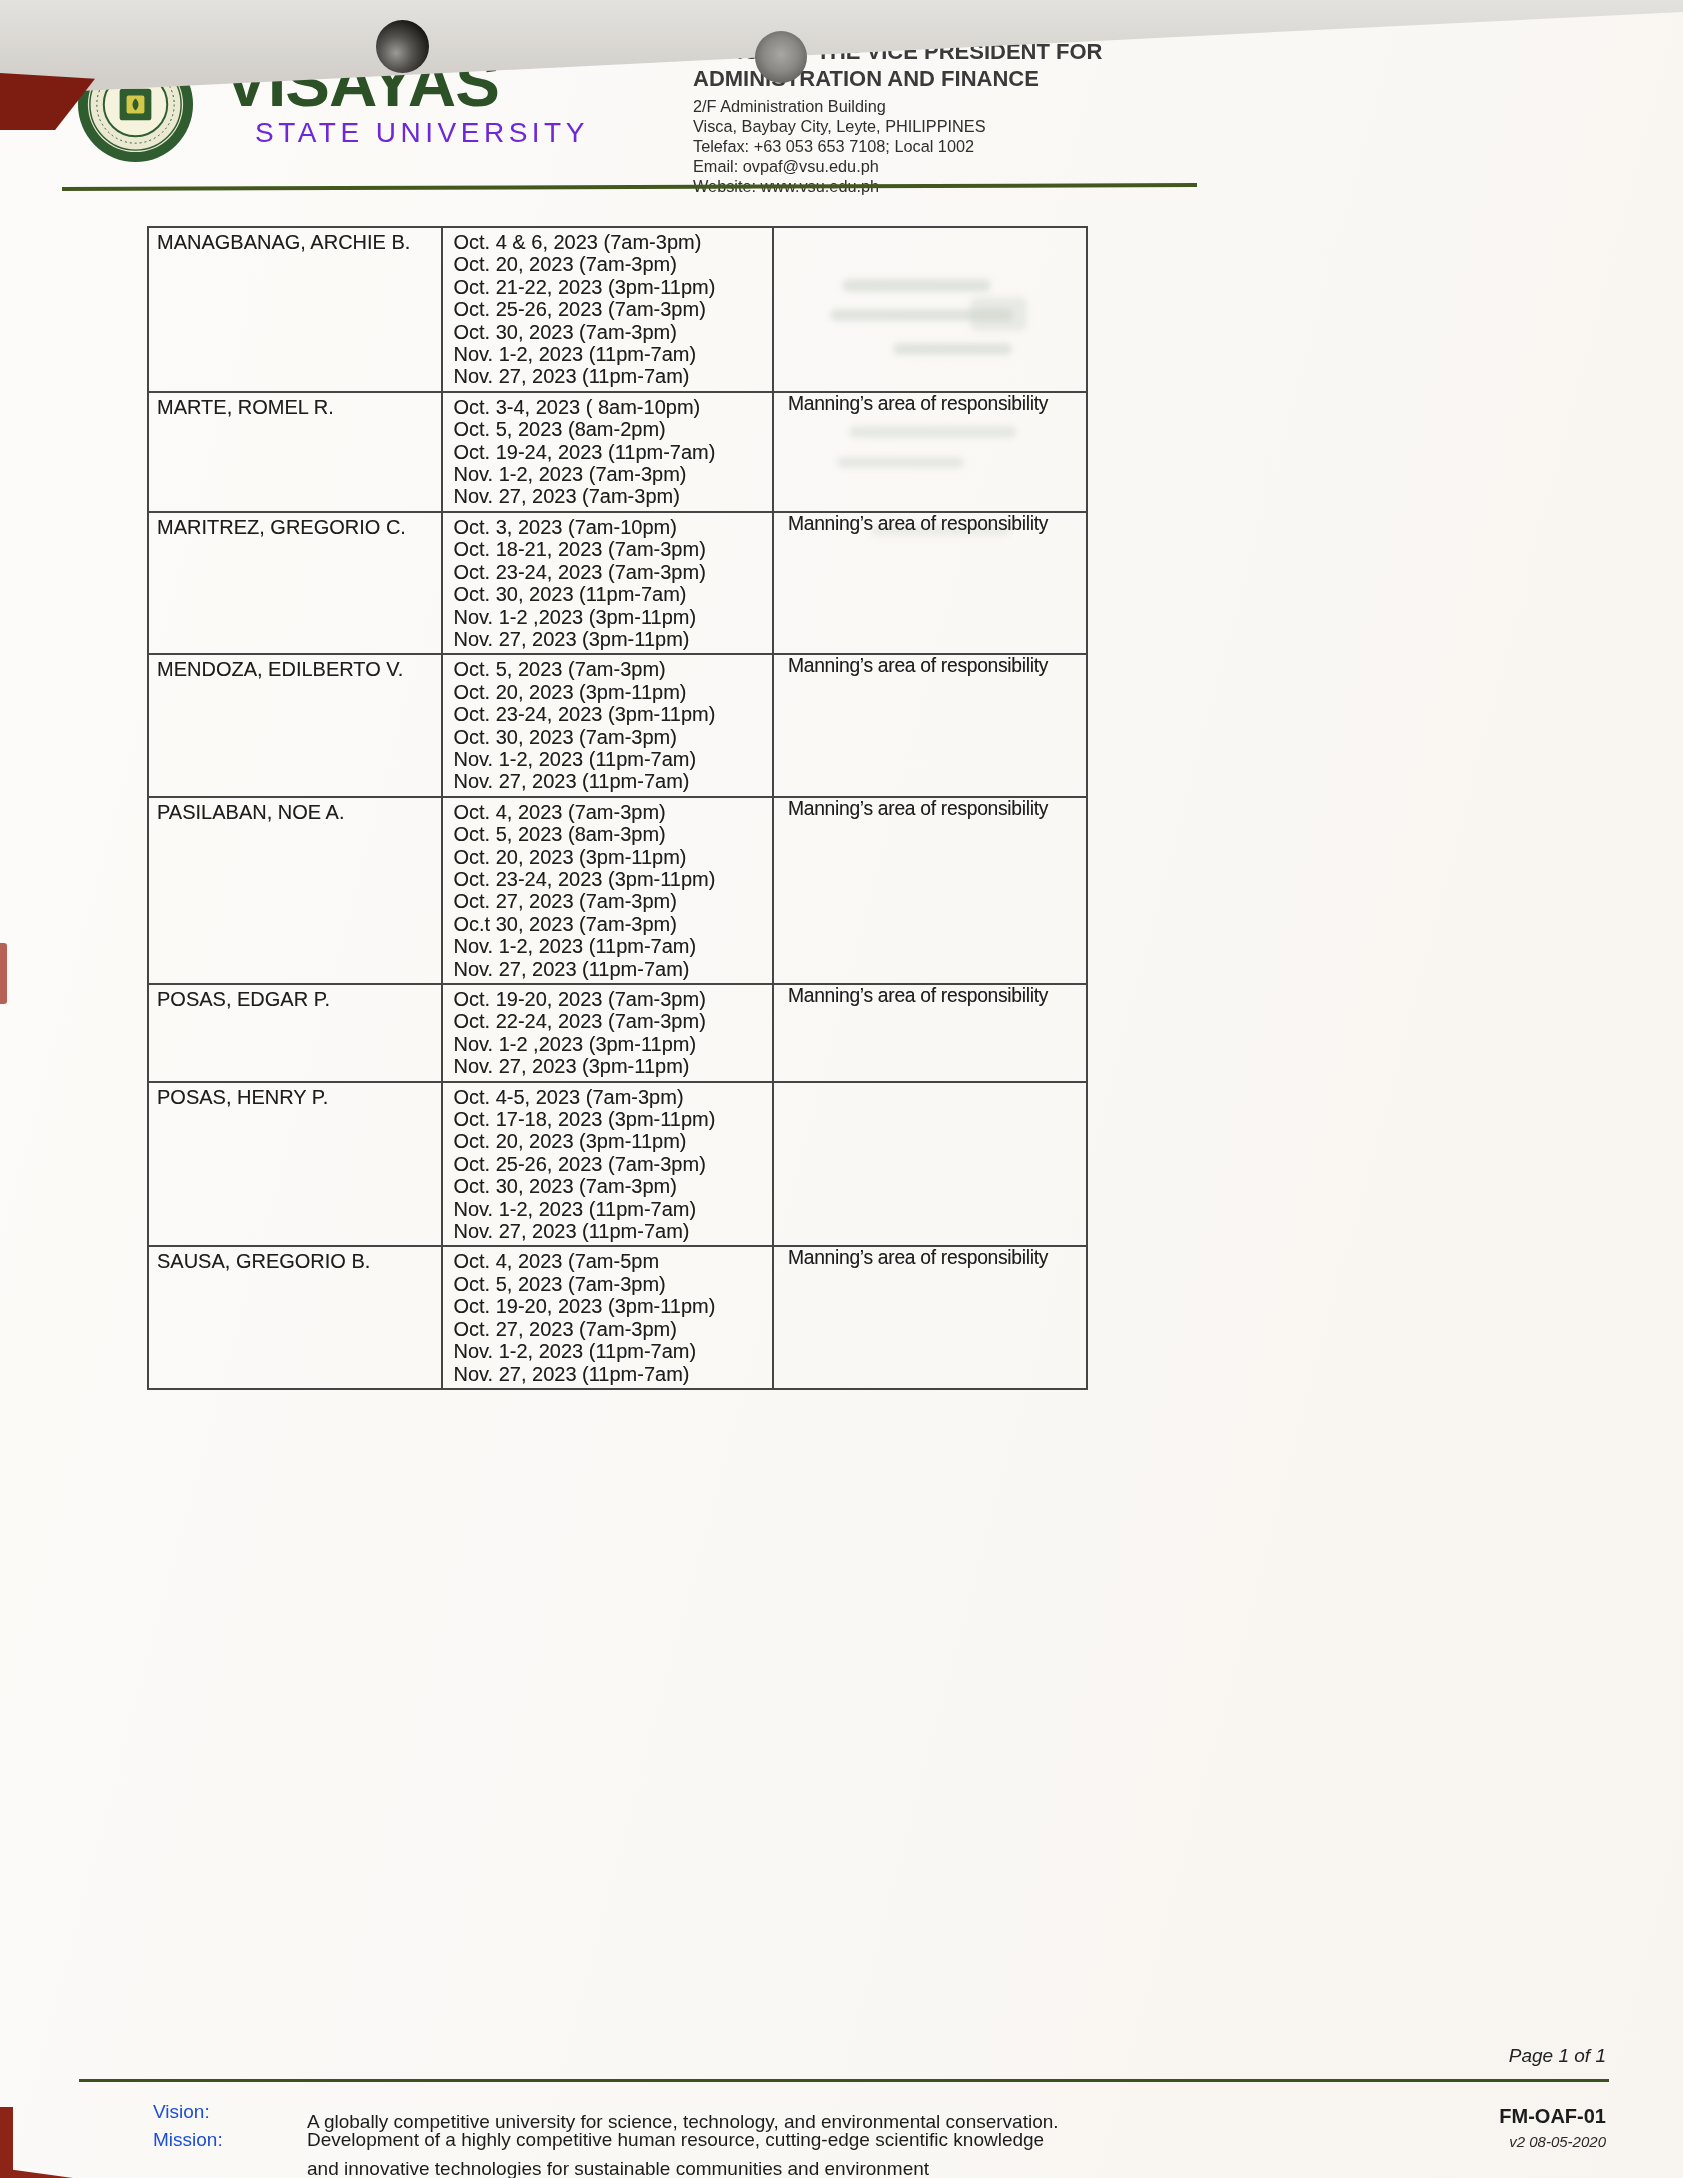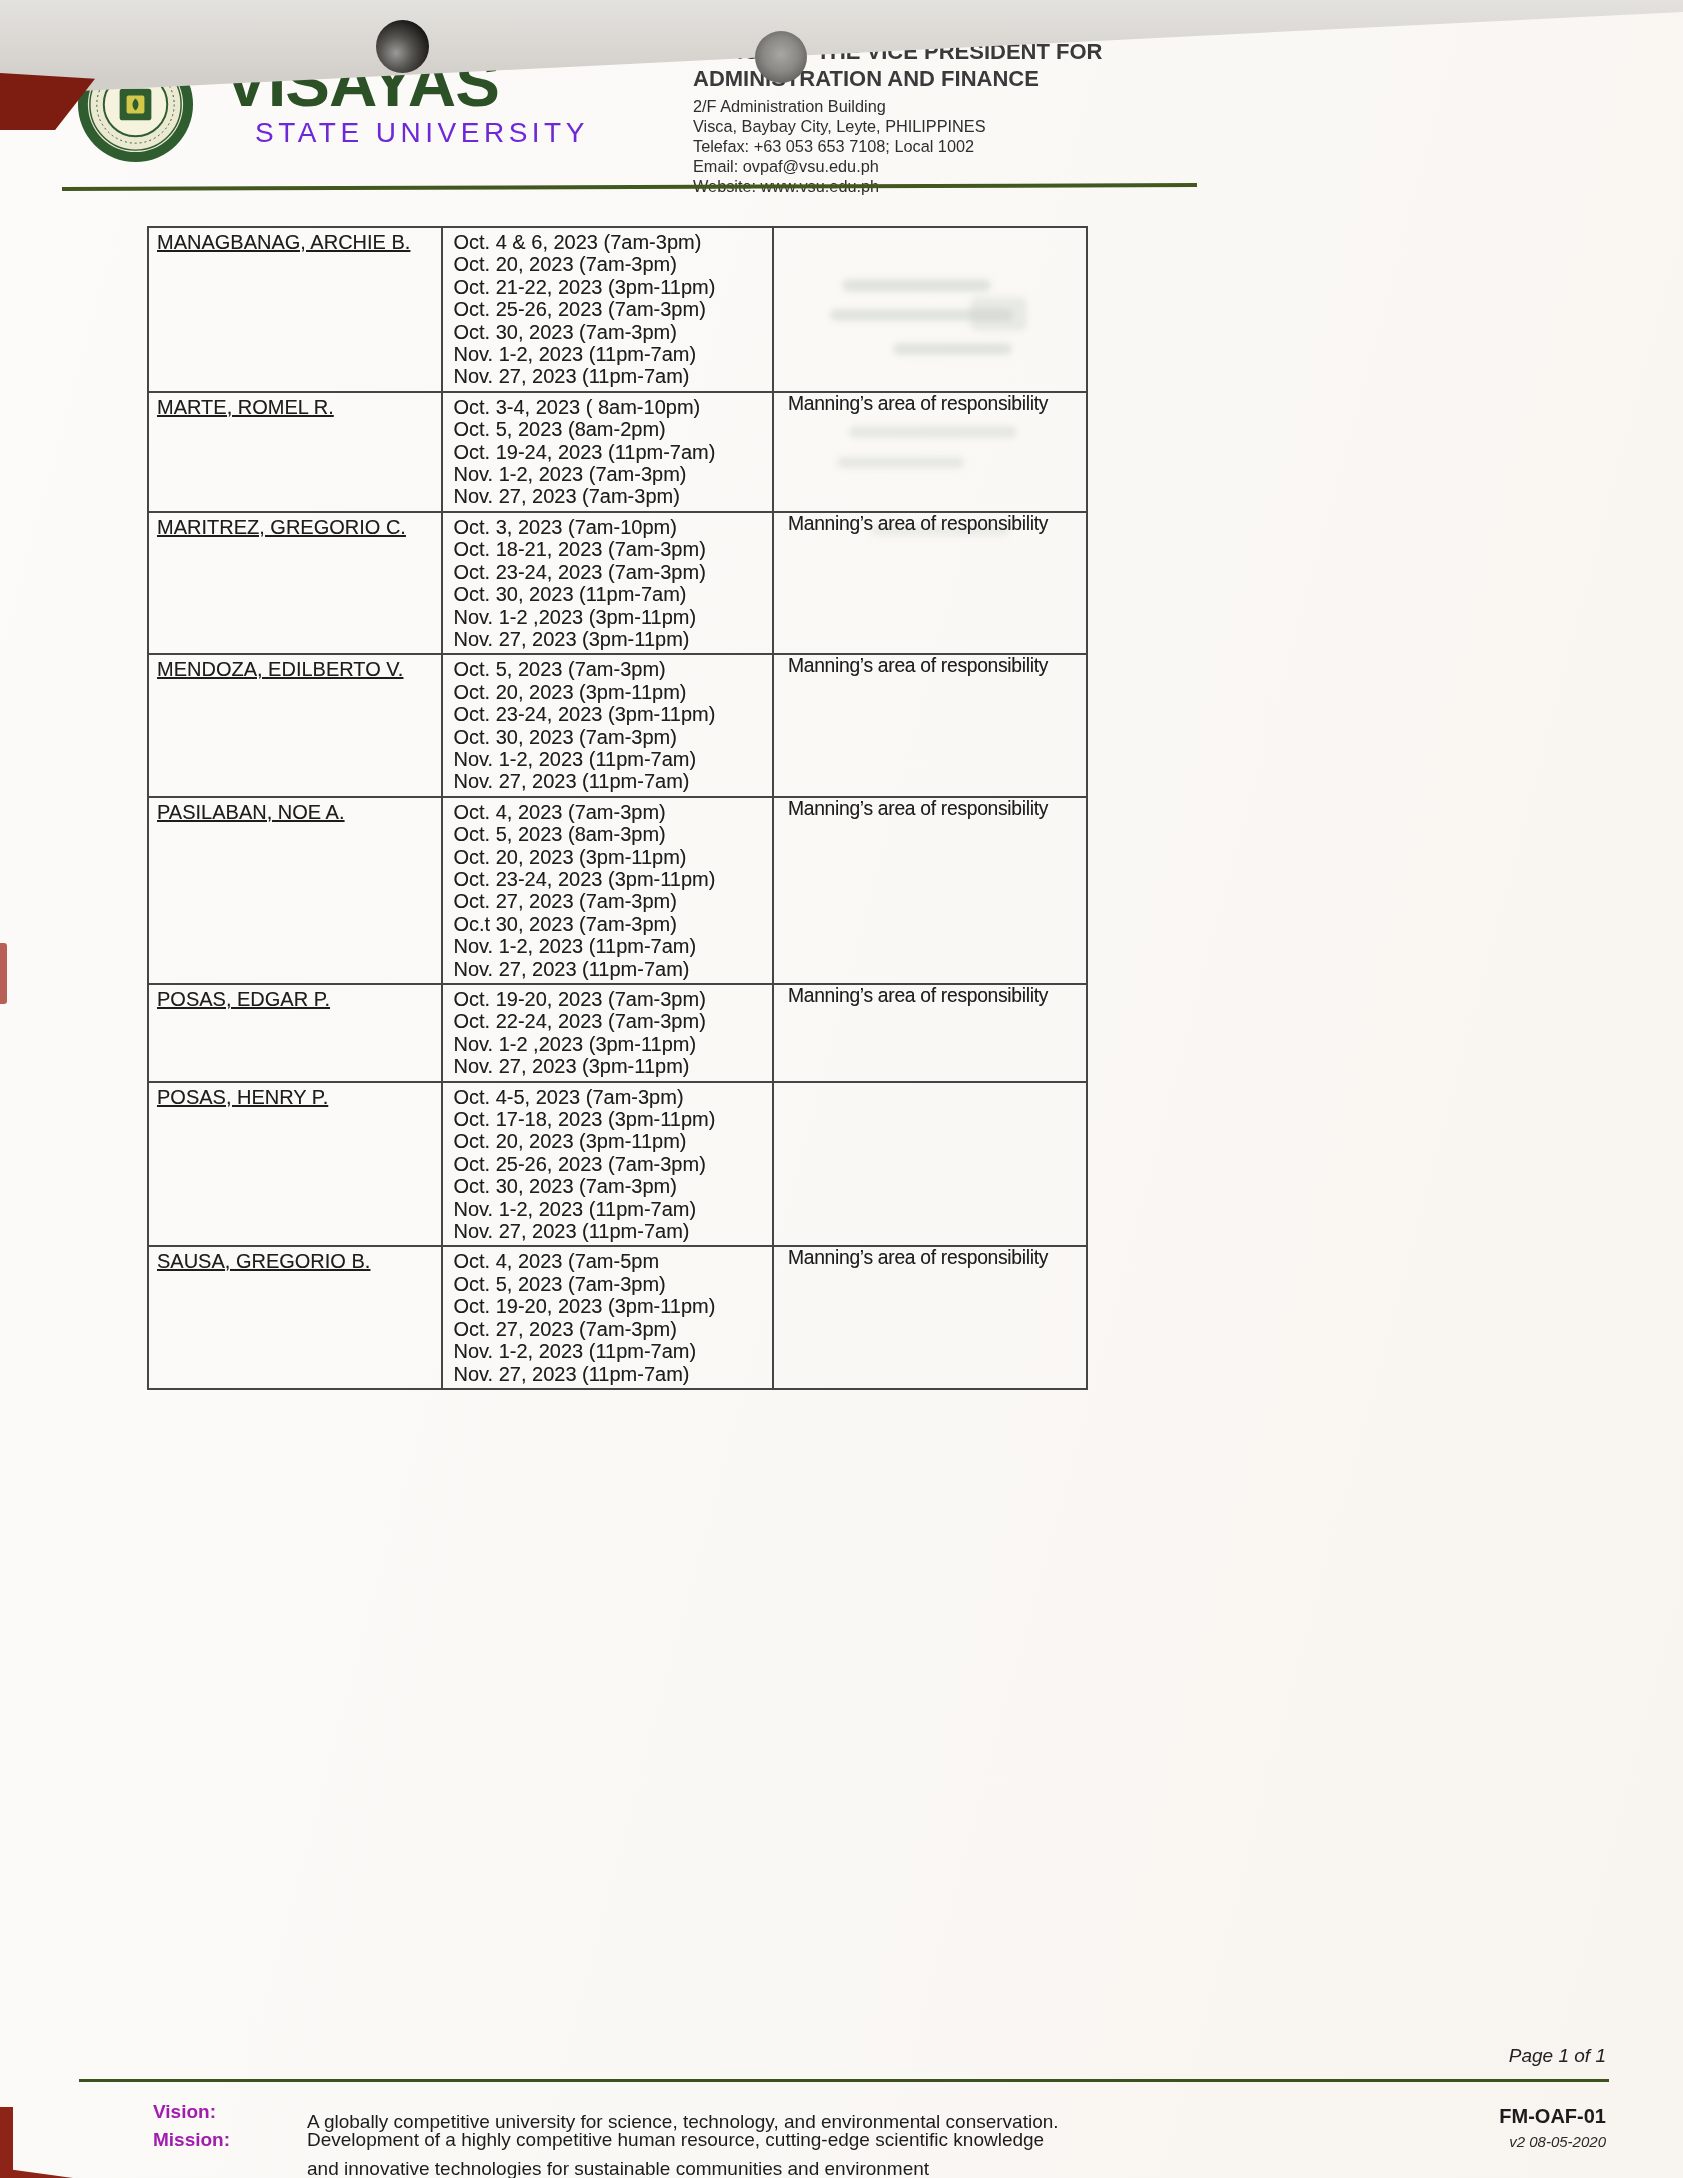--- a/index.html
+++ b/index.html
@@ -70,42 +70,42 @@
     background: #42581e; transform: rotate(-0.2deg);
   }
   
   table.duty {
     position: absolute; left: 147px; top: 226px; width: 941px;
     border-collapse: collapse; table-layout: fixed;
     font-size: 20px; line-height: 22.4px; color: #1d1d1d;
     text-shadow: 0 0 0.5px rgba(20,20,20,0.35);
   }
   table.duty td { border: 2px solid #454545; vertical-align: top; }
-  td.name-cell  { width: 286px; padding: 3px 6px 3px 8px; text-decoration: underline; }
+  td.name-cell  { width: 286px; padding: 3px 6px 3px 8px; }
   td.sched-cell { width: 321px; padding: 3px 6px 3px 10px; white-space: pre-line; }
   td.remarks-cell {
     width: 305px; vertical-align: middle; padding: 0 20px 0 14px;
     font-size: 19.3px; letter-spacing: -0.3px; white-space: nowrap;
   }
   
   .bleed {
     position: absolute; background: #c7cfc6; border-radius: 7px;
     filter: blur(3px); opacity: .5;
   }
   
   .footer-rule {
     position: absolute; left: 79px; top: 2079px; width: 1530px; height: 3px;
     background: #3c511d;
   }
   .page-label {
     position: absolute; left: 1426px; top: 2045px; width: 180px;
     text-align: right; font-style: italic; font-size: 19px; color: #222;
   }
   .vision-label, .mission-label {
-    position: absolute; left: 153px; font-weight: bold; font-size: 19px; color: #a21caf;
+    position: absolute; left: 153px; font-weight: normal; font-size: 19px; color: #1d4ed8;
   }
   .vision-label { top: 2101px; }
   .mission-label { top: 2129px; }
   .vision-text, .mission-text1, .mission-text2 {
     position: absolute; left: 307px; font-size: 19px; color: #1c1c1c; white-space: nowrap;
   }
   .vision-text  { top: 2101px; margin-top: 10px; }
   .mission-text1 { top: 2129px; }
   .mission-text2 { top: 2158px; }
   .form-code {

